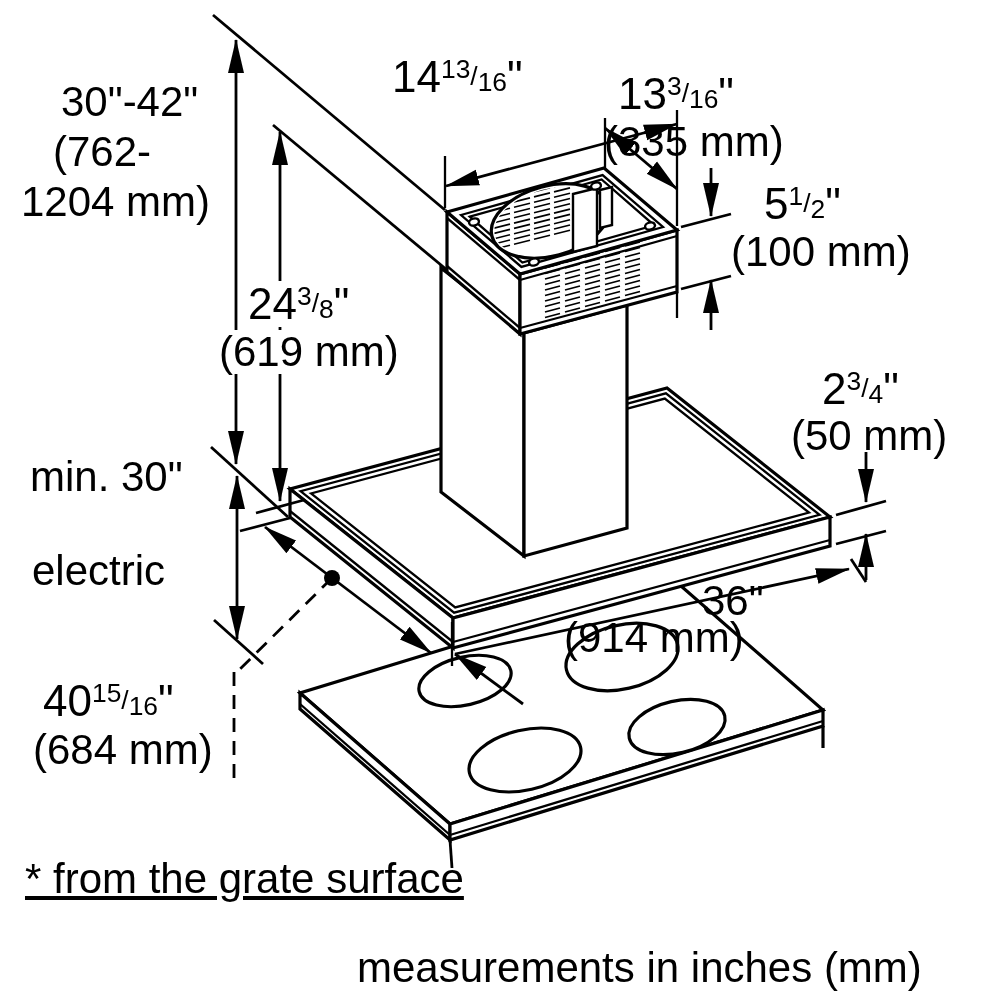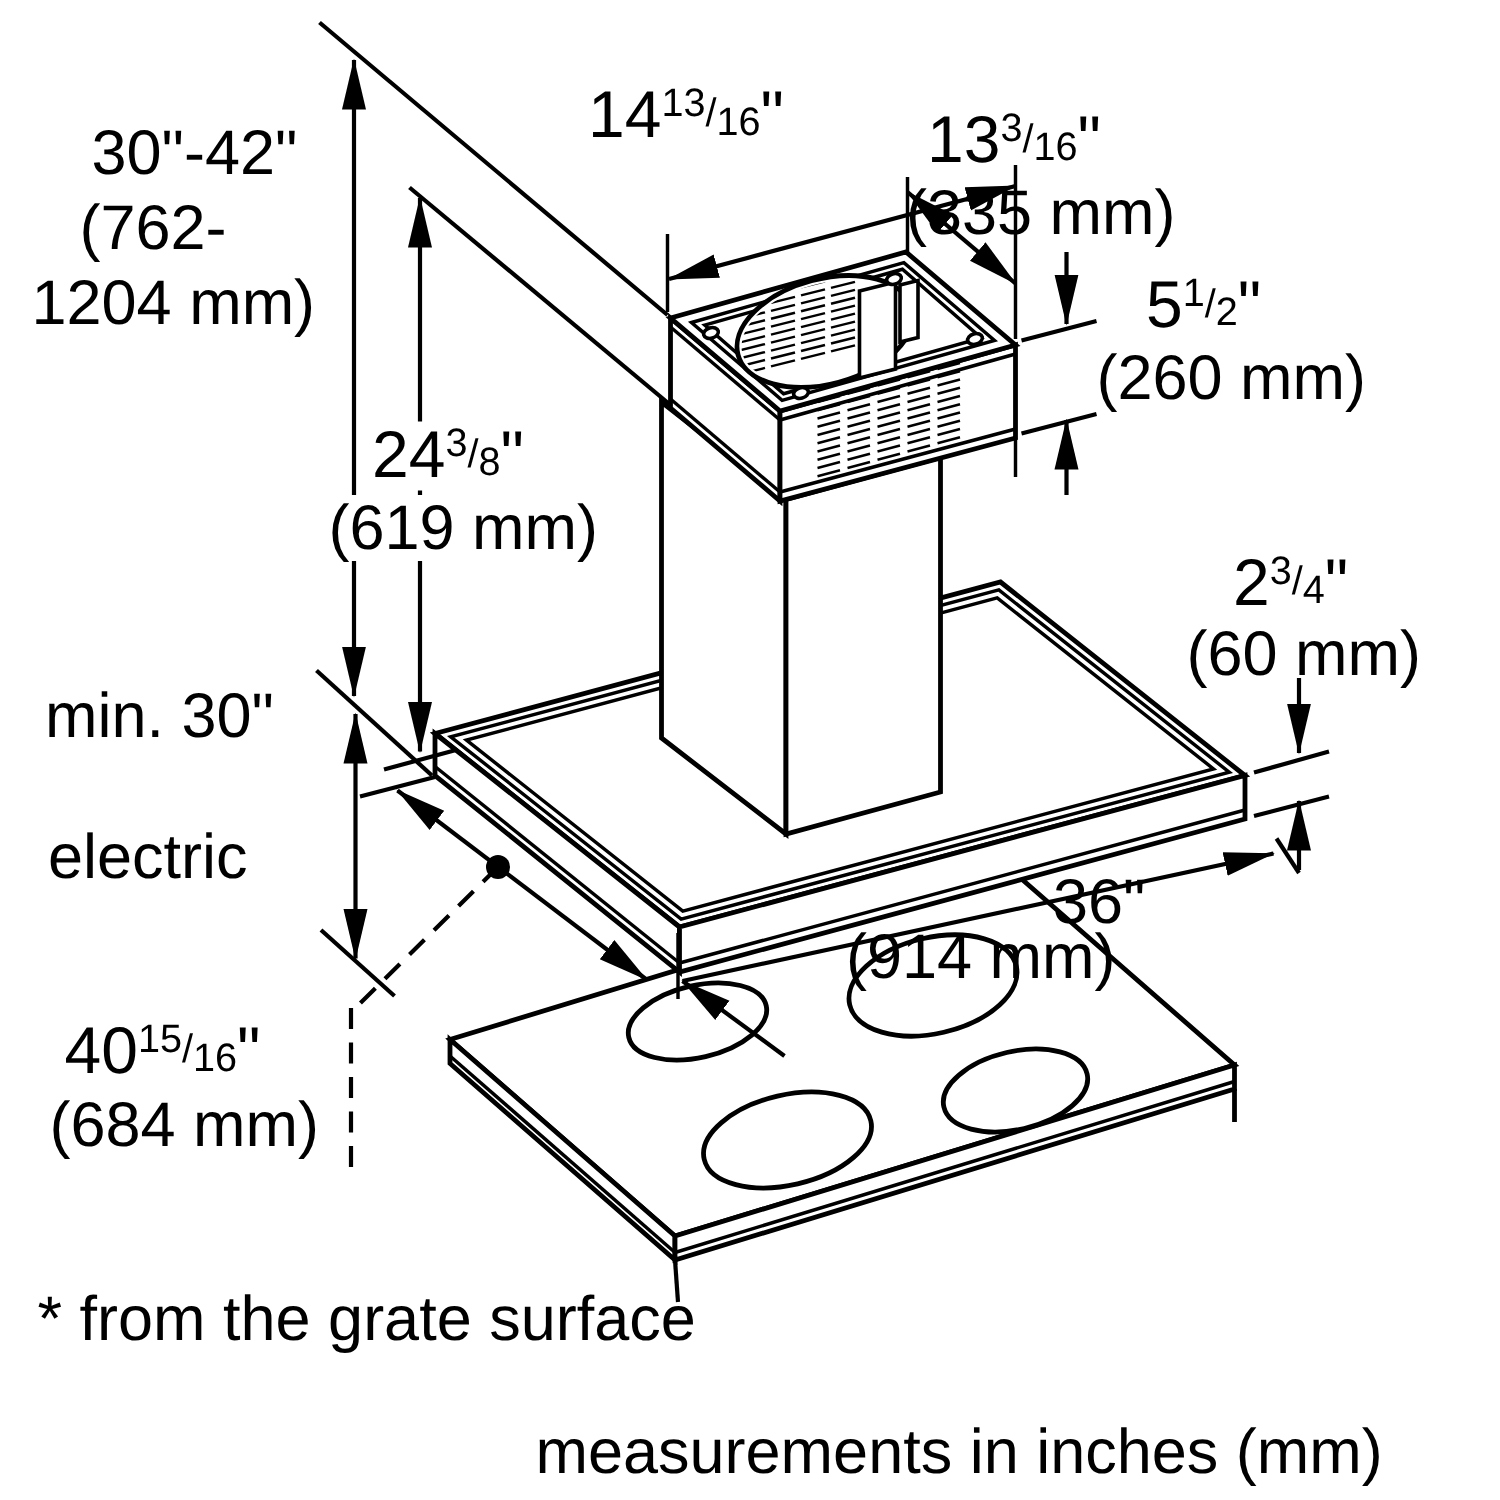--- a/index.html
+++ b/index.html
@@ -238,38 +238,38 @@
   </div>
 
   <div class="lbl big" style="left:618px;top:72px;">
     <span>13</span><span class="fn">3</span><span class="fs">/</span><span class="fd">16</span><span>"</span>
   </div>
   <div class="lbl" style="left:604px;top:121px;">(335 mm)</div>
 
   <div class="lbl big" style="left:764px;top:182px;">
     <span>5</span><span class="fn">1</span><span class="fs">/</span><span class="fd">2</span><span>"</span>
   </div>
-  <div class="lbl" style="left:731px;top:231px;">(260 mm)</div>
+  <div class="lbl" style="left:731px;top:231px;">(100 mm)</div>
 
   <div class="lbl big whitebg" style="left:245px;top:281px;">
     <span>24</span><span class="fn">3</span><span class="fs">/</span><span class="fd">8</span><span>"</span>
   </div>
   <div class="lbl whitebg" style="left:216px;top:330px;">(619 mm)</div>
 
   <div class="lbl" style="left:30px;top:456px;">min. 30"</div>
   <div class="lbl" style="left:32px;top:550px;">electric</div>
 
   <div class="lbl big whitebg" style="left:40px;top:678px;">
     <span>40</span><span class="fn">15</span><span class="fs">/</span><span class="fd">16</span><span>"</span>
   </div>
   <div class="lbl whitebg" style="left:30px;top:728px;">(684 mm)</div>
 
   <div class="lbl big" style="left:822px;top:367px;">
     <span>2</span><span class="fn">3</span><span class="fs">/</span><span class="fd">4</span><span>"</span>
   </div>
-  <div class="lbl" style="left:791px;top:415px;">(60 mm)</div>
+  <div class="lbl" style="left:791px;top:415px;">(50 mm)</div>
 
   <div class="lbl" style="left:702px;top:580px;">36"</div>
   <div class="lbl" style="left:564px;top:617px;text-align:center;">(914 mm)</div>
 
-  <div class="lbl" style="left:25px;top:858px;">* from the grate surface</div>
+  <div class="lbl" style="left:25px;top:858px;text-decoration:underline;">* from the grate surface</div>
   <div class="lbl" style="left:357px;top:947px;">measurements in inches (mm)</div>
 </div>
 
 </body></html>

